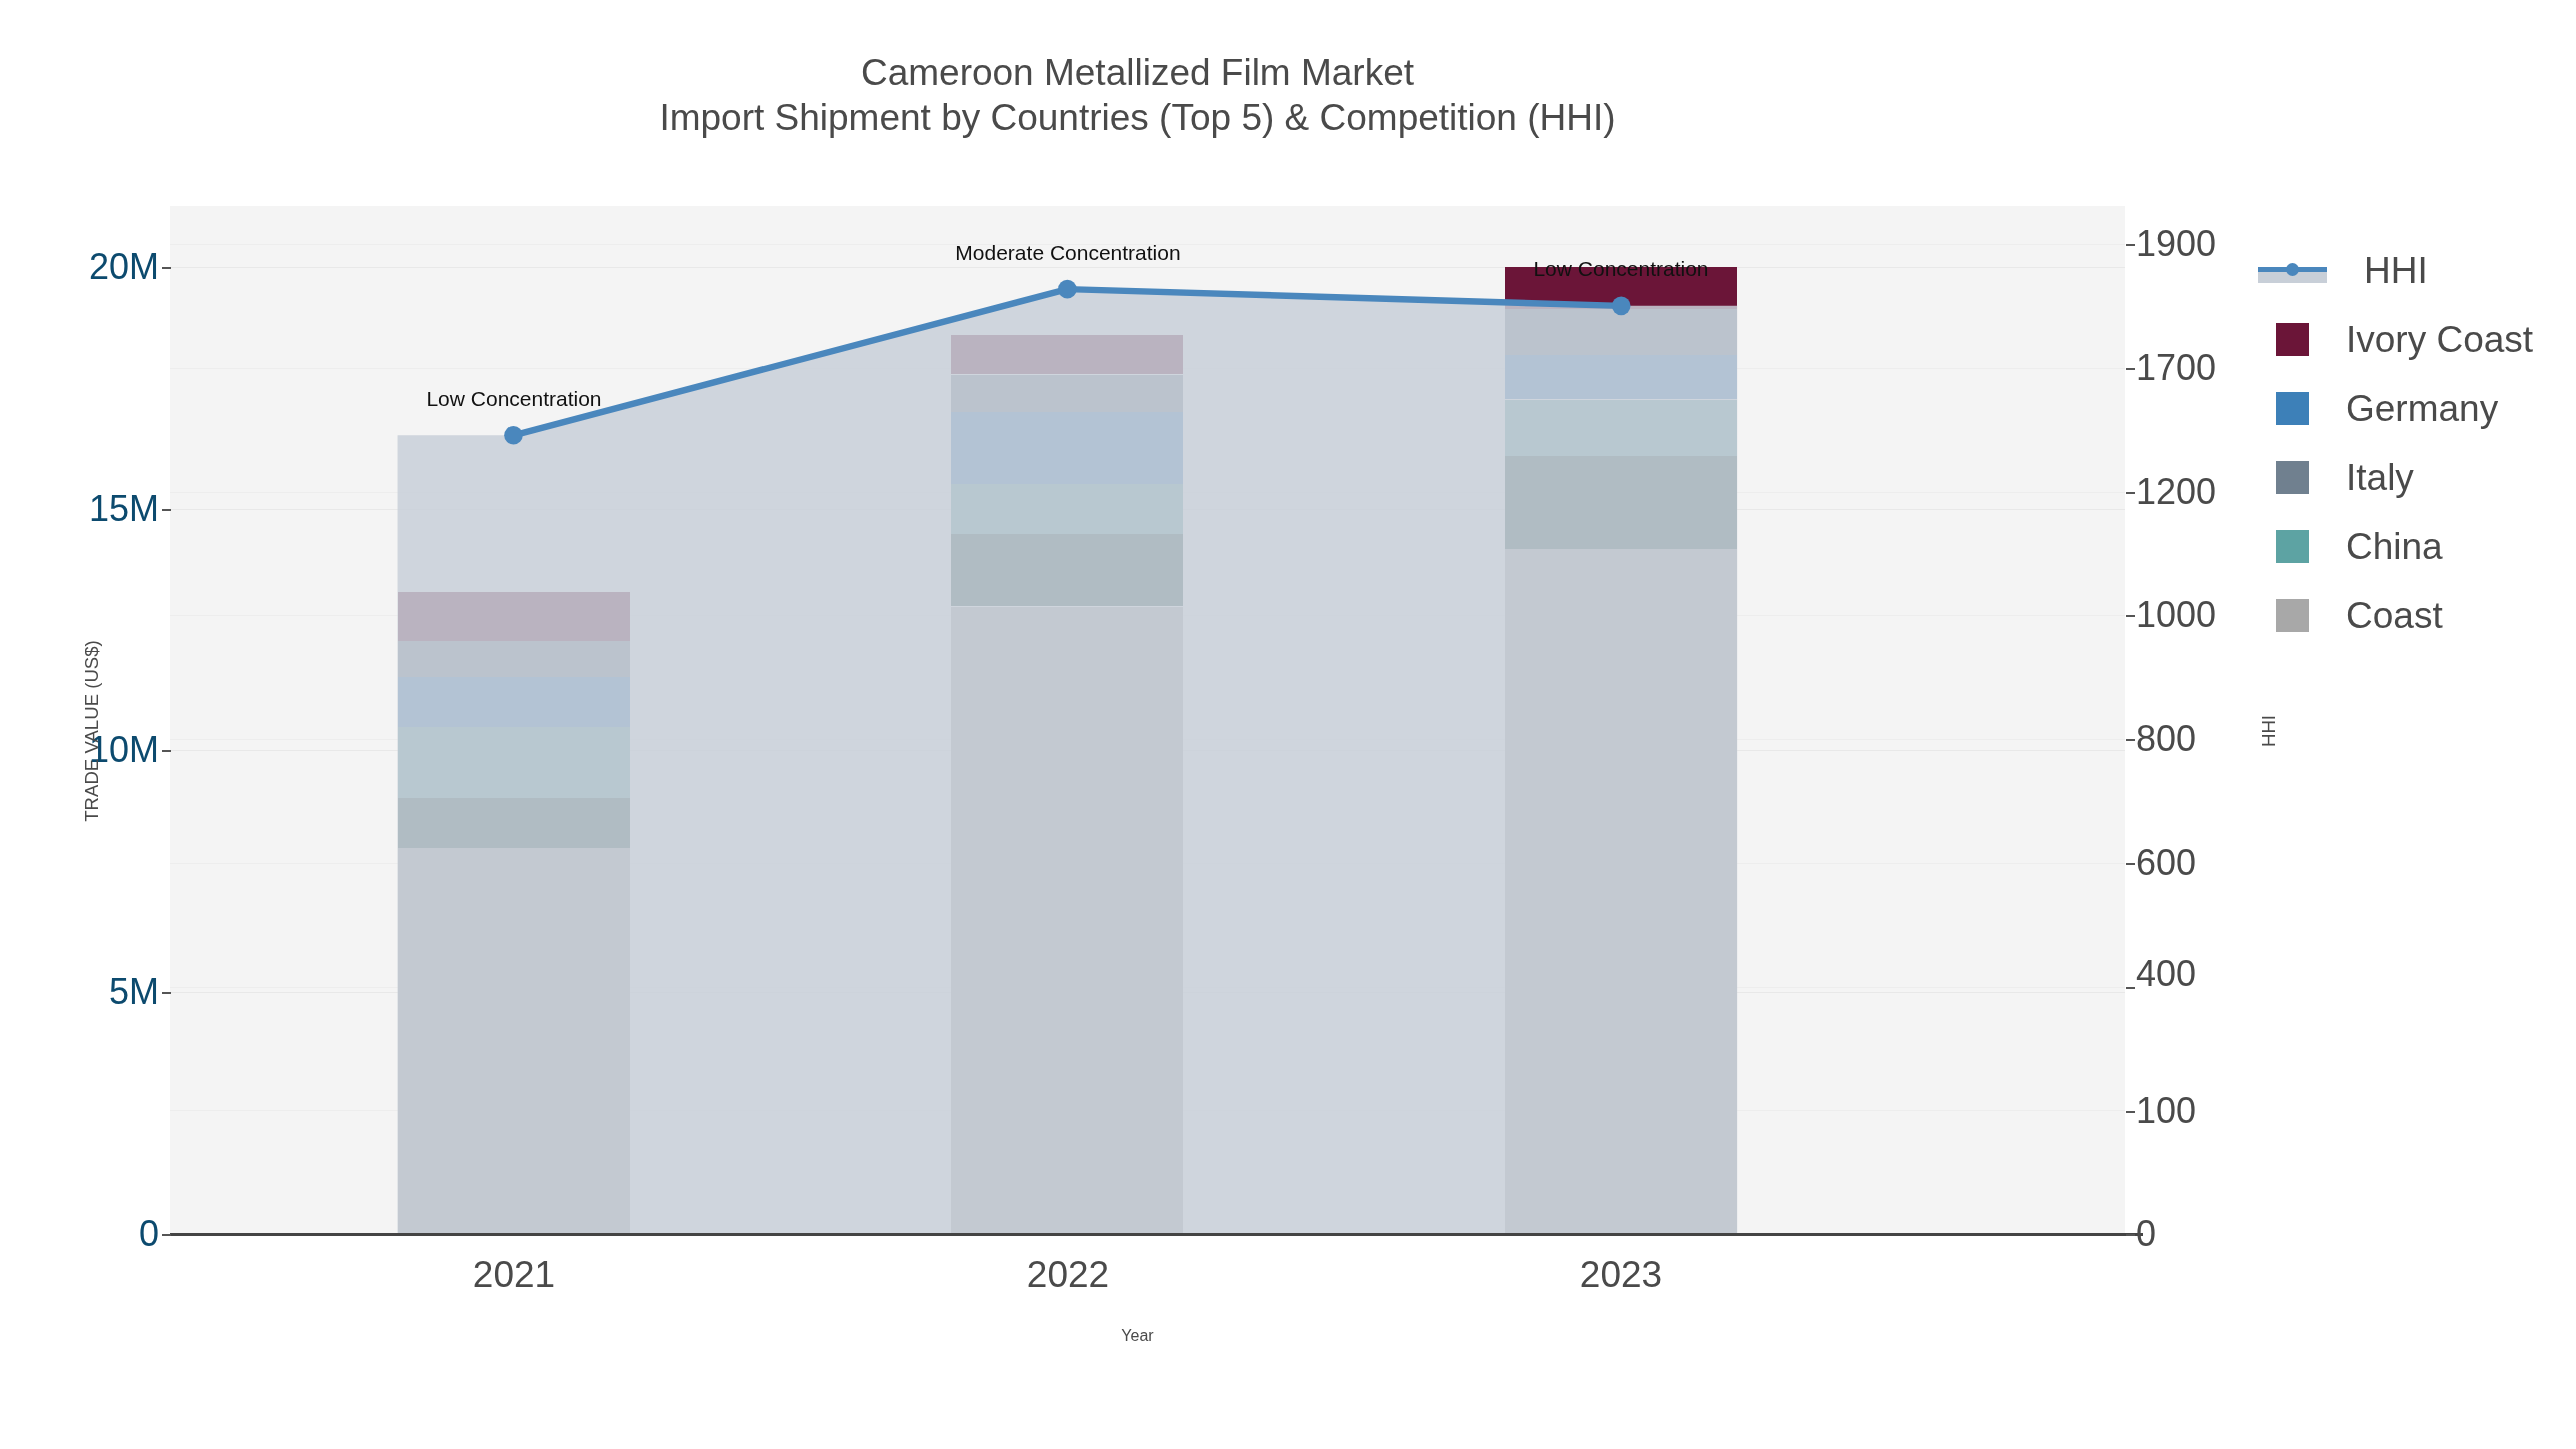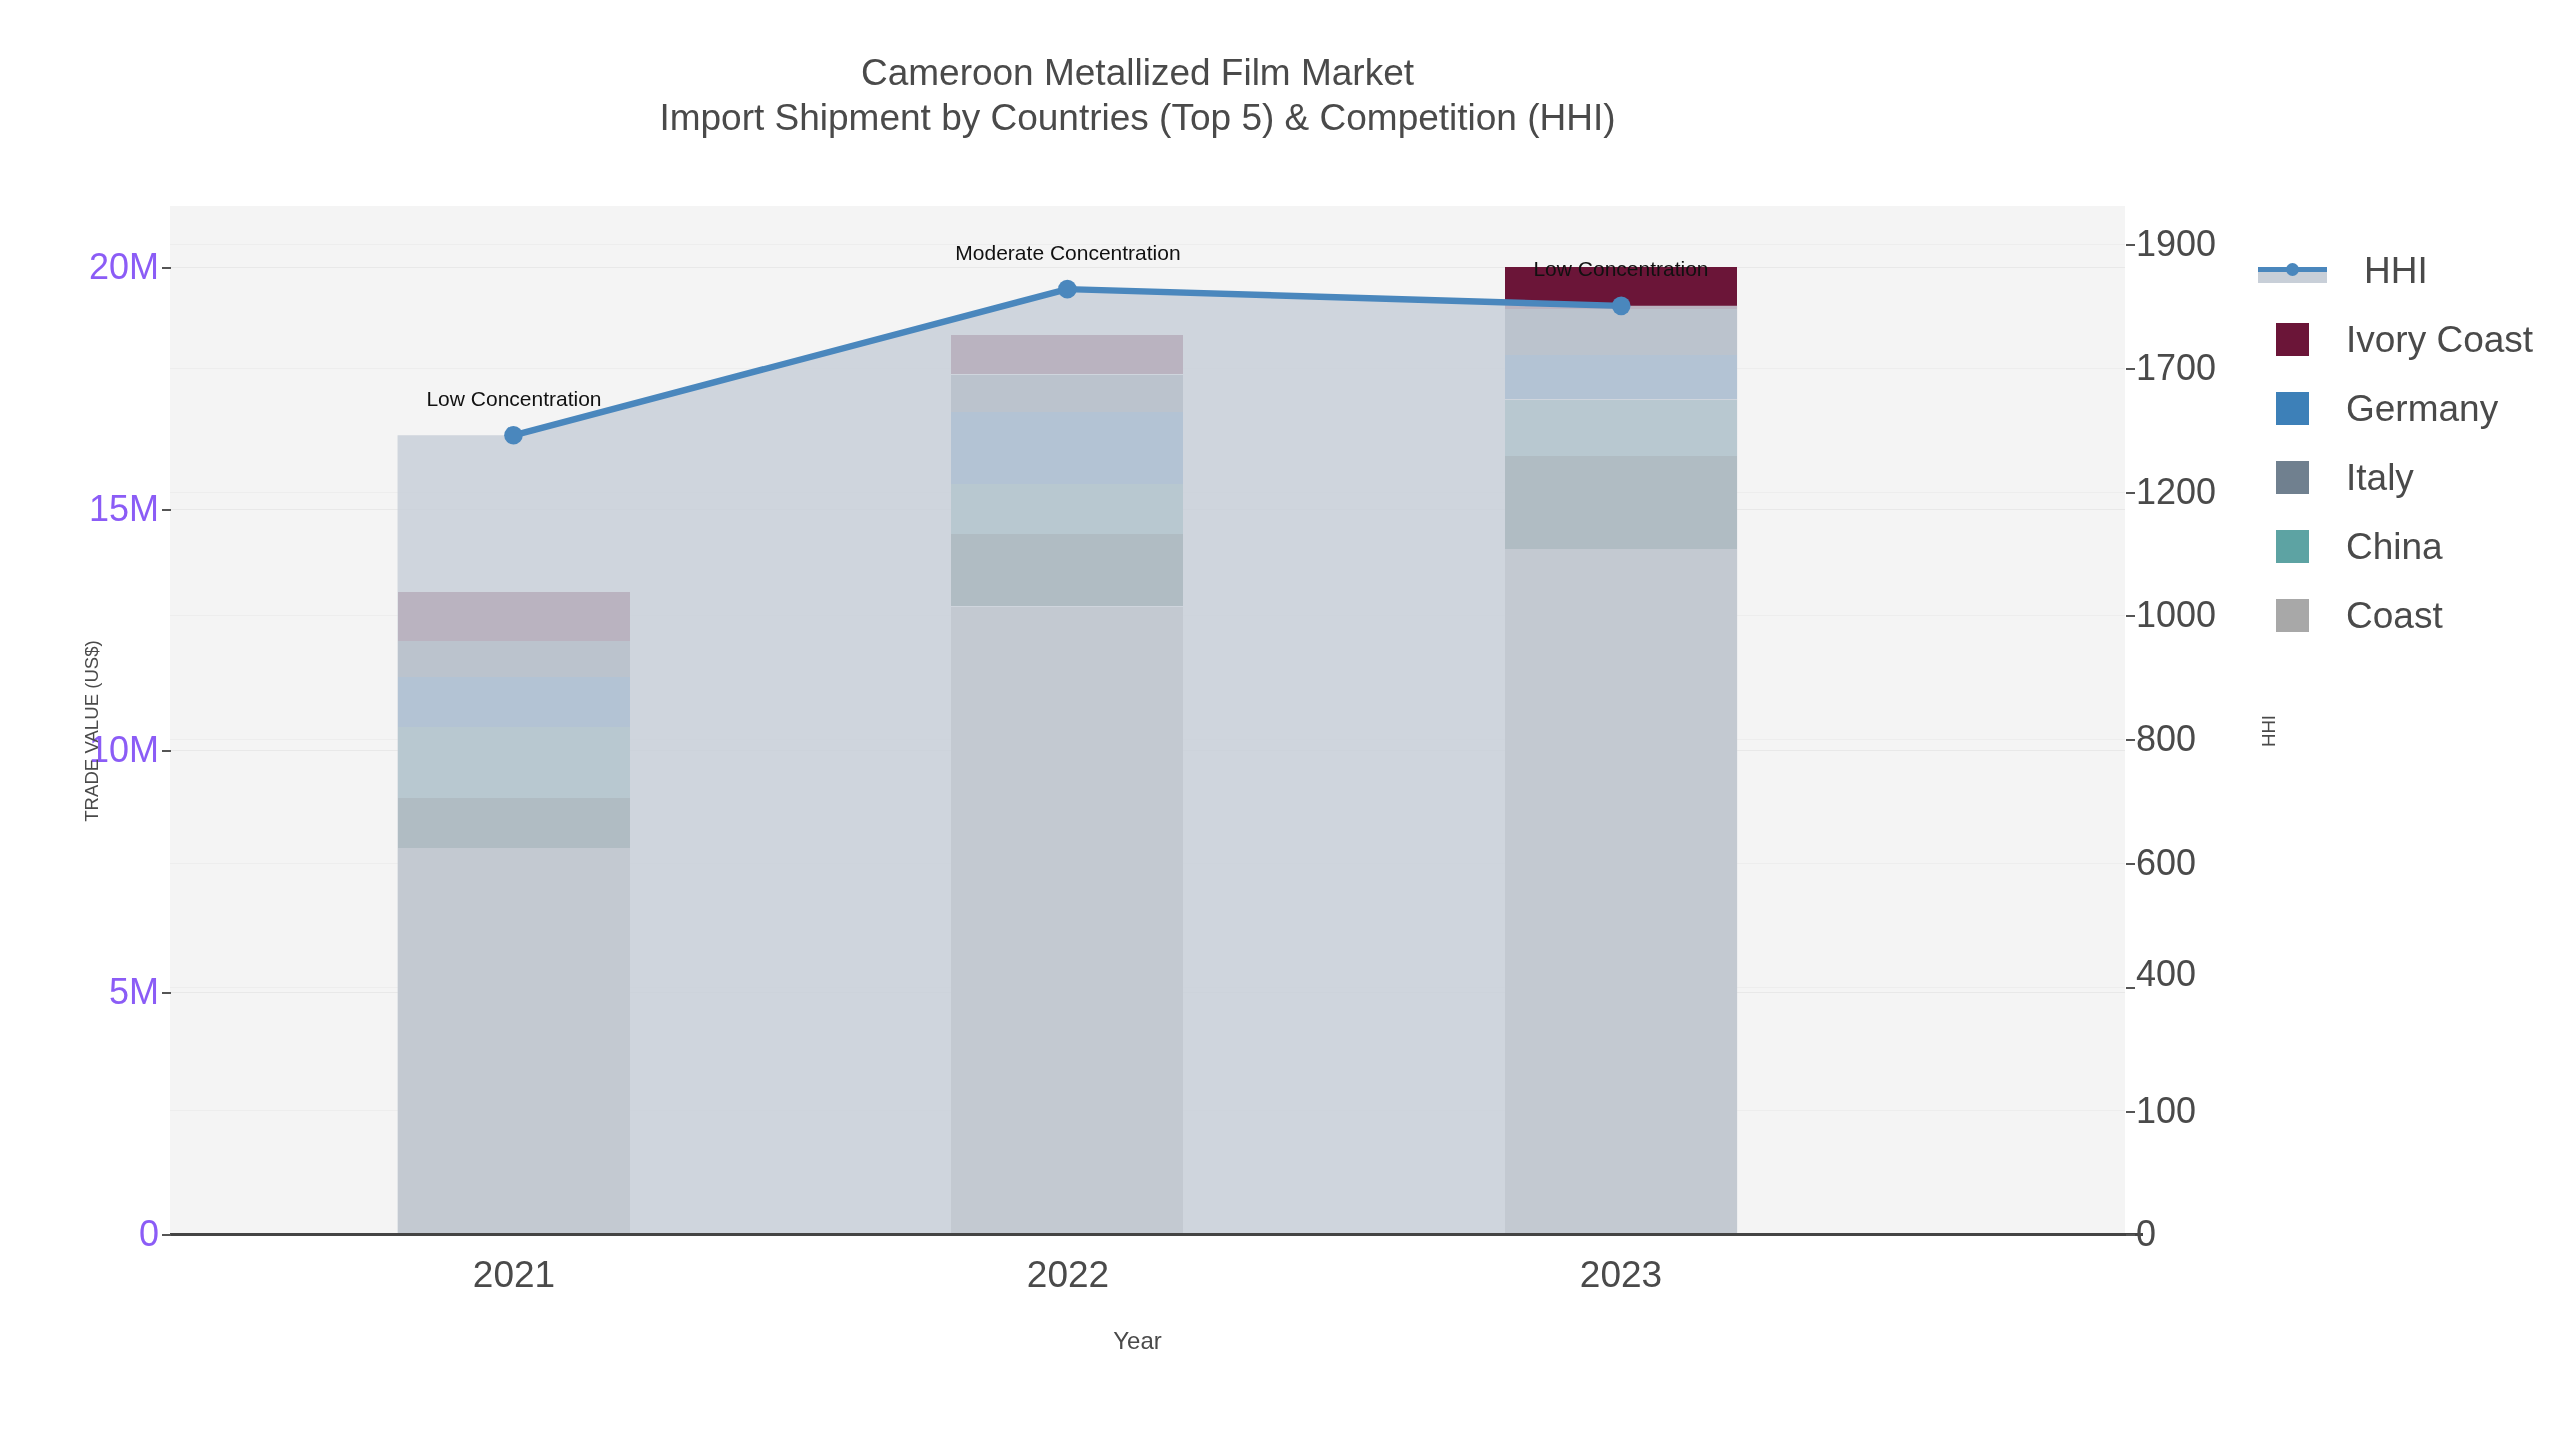--- a/index.html
+++ b/index.html
@@ -33,21 +33,21 @@
 
   
   #hhi-svg{position:absolute;left:0;top:0;width:1955px;height:1028px;overflow:visible;}
 
   
   .annot{
     position:absolute;color:#111;font-size:21px;white-space:nowrap;
     transform:translateX(-50%);
   }
   .ytick-left-wrap{position:absolute;left:0;width:159px;text-align:right;
-    color:#8b5cf6;font-size:36px;transform:translateY(-50%);}
+    color:#0c4a6e;font-size:36px;transform:translateY(-50%);}
   .tickmark{position:absolute;left:162px;width:8.6px;height:2.1px;background:#555;}
   #ylabel-left{
     position:absolute;left:-15.7px;top:720px;width:215px;text-align:center;
     color:#4a4a4a;font-size:18.6px;
     transform:rotate(-90deg);transform-origin:center center;
   }
 
   
   .ytick-right-wrap{position:absolute;left:2136px;width:143px;text-align:left;
     color:#4a4a4a;font-size:36px;transform:translateY(-50%);white-space:nowrap;}
@@ -56,21 +56,21 @@
     position:absolute;left:2161px;top:720px;width:215px;text-align:center;
     color:#4a4a4a;font-size:18.6px;
     transform:rotate(-90deg);transform-origin:center center;
   }
   #right-clip{position:absolute;left:2275px;top:172px;width:301px;height:1116px;background:#fff;}
 
   
   .xtick{position:absolute;top:1254px;color:#4a4a4a;font-size:37px;
     transform:translateX(-50%);}
   #xlabel{position:absolute;left:0;top:1327px;width:2275px;text-align:center;
-    color:#4a4a4a;font-size:24px;}
+    color:#4a4a4a;font-size:16px;}
 
   
   #legend{position:absolute;left:2258px;top:236px;width:308px;}
   .legend-row{display:flex;align-items:center;height:69px;}
   .swatch{width:33px;height:33px;flex:0 0 33px;margin-left:18px;}
   .legend-label{margin-left:37px;color:#4a4a4a;font-size:37px;white-space:nowrap;}
   .line-swatch{position:relative;width:69px;height:33px;flex:0 0 69px;margin-left:0;}
   .line-swatch .area{position:absolute;left:0;bottom:4.3px;width:69px;height:11.4px;background:#c8cfd8;}
   .line-swatch .ln{position:absolute;left:0;top:13px;width:69px;height:5px;background:#4a87bd;}
   .line-swatch .dot{position:absolute;left:28px;top:9.3px;width:13px;height:13px;border-radius:50%;background:#4a87bd;}

